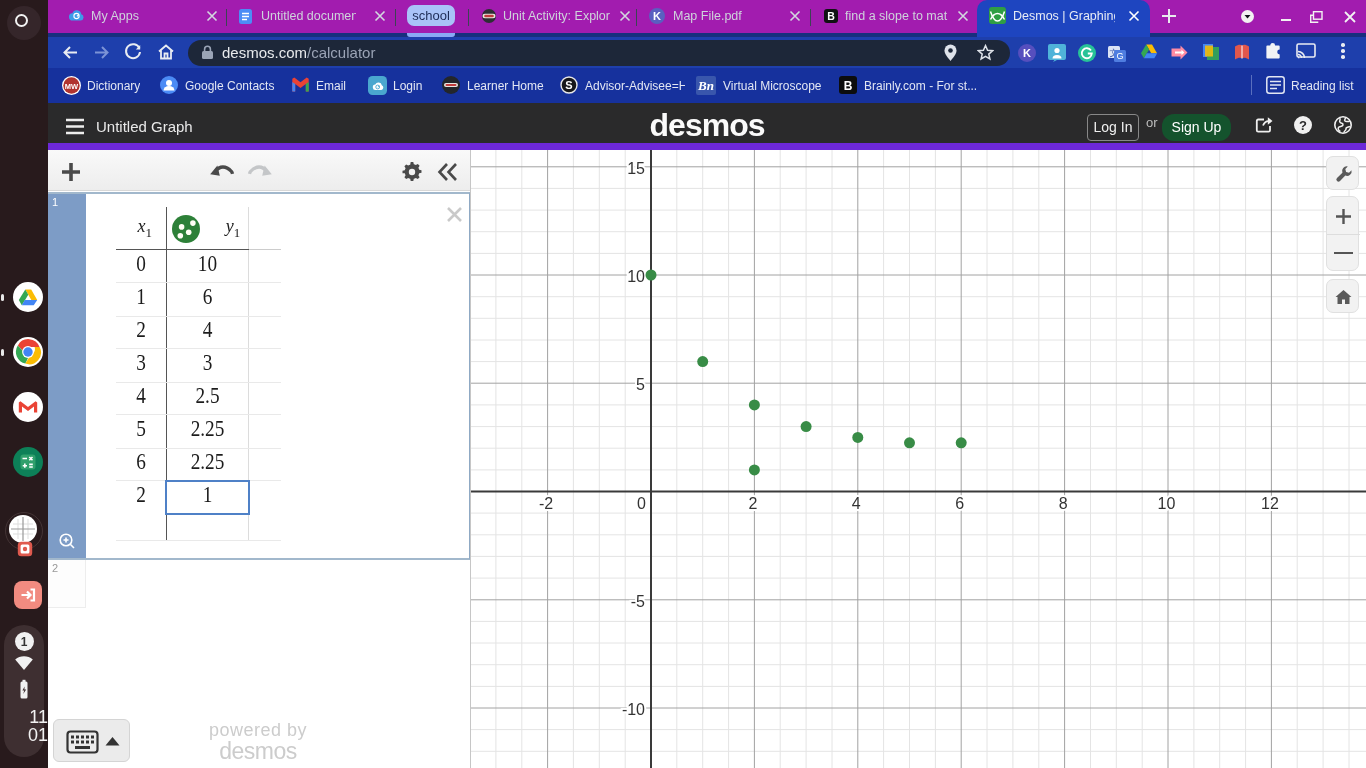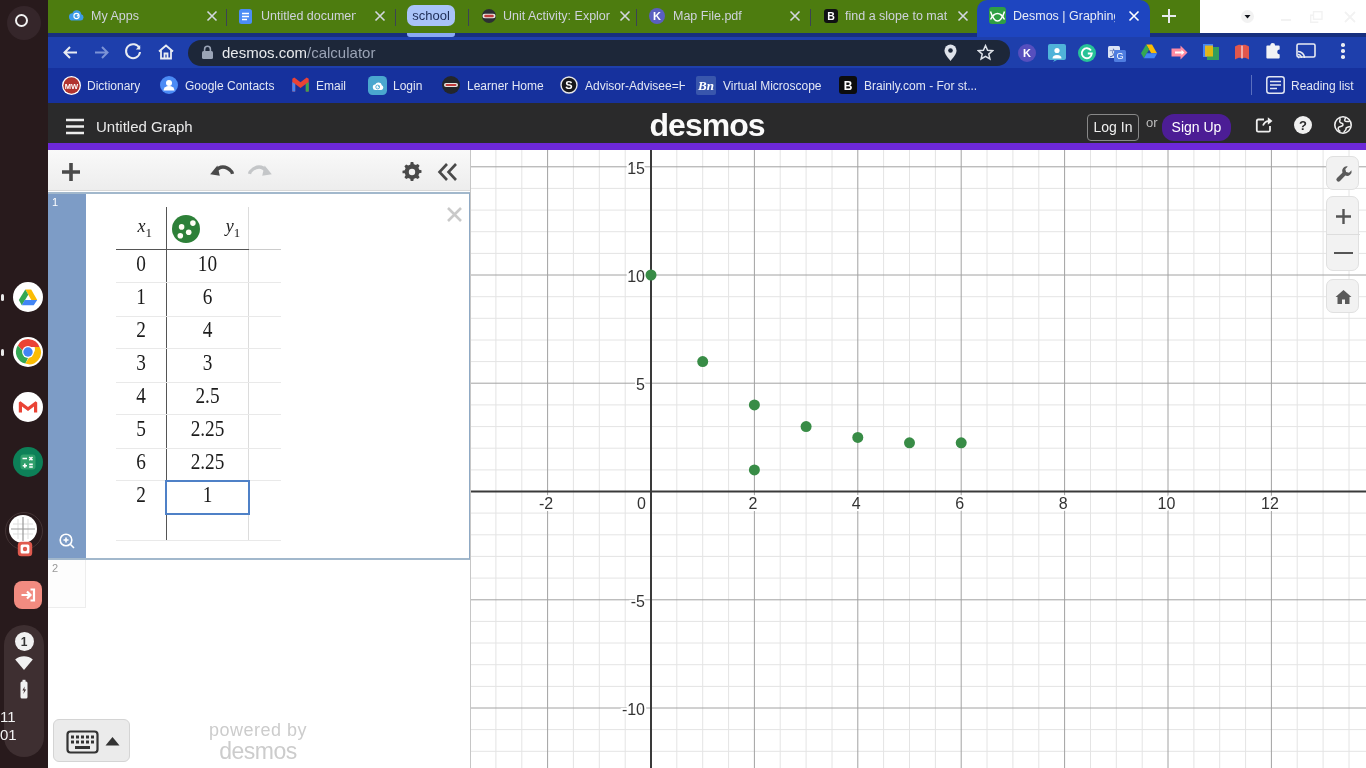--- a/index.html
+++ b/index.html
@@ -75,24 +75,24 @@
  <div class="abs" style="left:14.5px;top:632px;width:19px;height:19px;border-radius:50%;background:#f1f1f1"></div>
  <div class="abs" style="left:14.5px;top:634.5px;width:19px;text-align:center;font-size:12px;font-weight:bold;color:#333">1</div>
  <svg class="abs" style="left:14px;top:654px" width="20" height="18">
       <path d="M10 16 1.2 5.5A13.6 13.6 0 0 1 18.8 5.5z" fill="#f1f1f1"></path>
     </svg>
  <svg class="abs" style="left:18px;top:679px" width="12" height="22">
       <rect x="2.5" y="2.5" width="7" height="17" rx="1.5" fill="#f1f1f1"></rect>
       <rect x="4.5" y="0.8" width="3" height="2.5" fill="#f1f1f1"></rect>
       <path d="M6.6 7.5 4.4 11.4h1.8l-1 3.6 3-4.6H6.4z" fill="#3e2f31"></path>
     </svg>
- <div class="abs" style="left:0;top:708px;width:48px;text-align:left;font-size:15px;color:#f2f2f2;line-height:18px">11<br>01</div>
-</div>
-
-<div class="abs" style="left:48px;top:0;width:1152px;height:37px;background:#4d7c0f">
+ <div class="abs" style="left:0;top:708px;width:48px;text-align:right;font-size:18px;color:#f2f2f2;line-height:18px">11<br>01</div>
+</div>
+
+<div class="abs" style="left:48px;top:0;width:1318px;height:37px;background:#a21caf">
  <div class="abs" style="left:0;top:33px;width:1318px;height:4px;background:#172f7e"></div>
 
  <div class="abs" style="left:929px;top:0;width:173px;height:37px;background:#1e45c0;border-radius:10px 10px 0 0"></div>
 
  <div class="abs" style="left:359px;top:33px;width:48px;height:4px;background:#8aa9f5;border-radius:0 0 3px 3px"></div>
 
  <div class="abs" style="left:178px;top:9px;width:1px;height:17px;background:#3c4354"></div>
  <div class="abs" style="left:347px;top:9px;width:1px;height:17px;background:#3c4354"></div>
  <div class="abs" style="left:420px;top:9px;width:1px;height:17px;background:#3c4354"></div>
  <div class="abs" style="left:588px;top:9px;width:1px;height:17px;background:#3c4354"></div>
@@ -308,21 +308,21 @@
 </div>
 
 <div class="abs" style="left:48px;top:103px;width:1318px;height:47px;background:#2a2a2b;border-bottom:7px solid #6d28d9">
  <svg class="abs" style="left:17px;top:14px" width="20" height="19">
       <path d="M1 3h18M1 9.5h18M1 16h18" stroke="#ececec" stroke-width="2.6"></path>
     </svg>
  <div class="abs" style="left:48px;top:15px;font-size:15px;color:#e9e9e9">Untitled Graph</div>
  <div class="abs" style="left:559px;top:4px;width:200px;text-align:center;font-size:32px;font-weight:bold;color:#fafafa;letter-spacing:-1px">desmos</div>
  <div class="abs" style="left:1039px;top:11px;width:52px;height:27px;border:1px solid #888;border-radius:4px;color:#efefef;font-size:14px;text-align:center;line-height:25px">Log In</div>
  <div class="abs" style="left:1098px;top:12px;font-size:13px;color:#bdbdbd">or</div>
- <div class="abs" style="left:1114px;top:11px;width:69px;height:27px;background:#4c1d95;border-radius:12px;color:#fff;font-size:14px;text-align:center;line-height:27px">Sign Up</div>
+ <div class="abs" style="left:1114px;top:11px;width:69px;height:27px;background:#14532d;border-radius:12px;color:#fff;font-size:14px;text-align:center;line-height:27px">Sign Up</div>
  <svg class="abs" style="left:1207px;top:12px" width="19" height="19">
       <path d="M9 4.5H3.2a1.4 1.4 0 0 0-1.4 1.4v9.4a1.4 1.4 0 0 0 1.4 1.4h10.4a1.4 1.4 0 0 0 1.4-1.4V11" stroke="#efefef" stroke-width="1.8" fill="none"></path>
       <path d="M8 10.5C9.5 7 12 5.8 14.5 6.2" stroke="#efefef" stroke-width="1.8" fill="none"></path>
       <path d="M12.8 2.2 17.5 6l-4.7 3.8z" fill="#efefef"></path>
     </svg>
  <svg class="abs" style="left:1246px;top:13px" width="18" height="18">
       <circle cx="9" cy="9" r="9" fill="#f0f0f0"></circle>
       <text x="9" y="13.5" text-anchor="middle" font-size="13" font-weight="bold" fill="#2a2a2b" font-family="Liberation Sans">?</text>
     </svg>
  <svg class="abs" style="left:1286px;top:13px" width="18" height="18">

